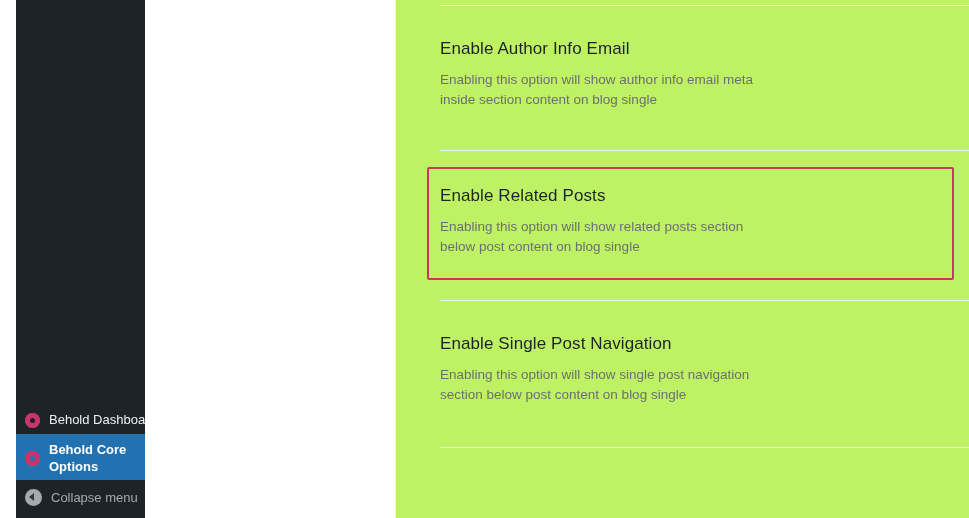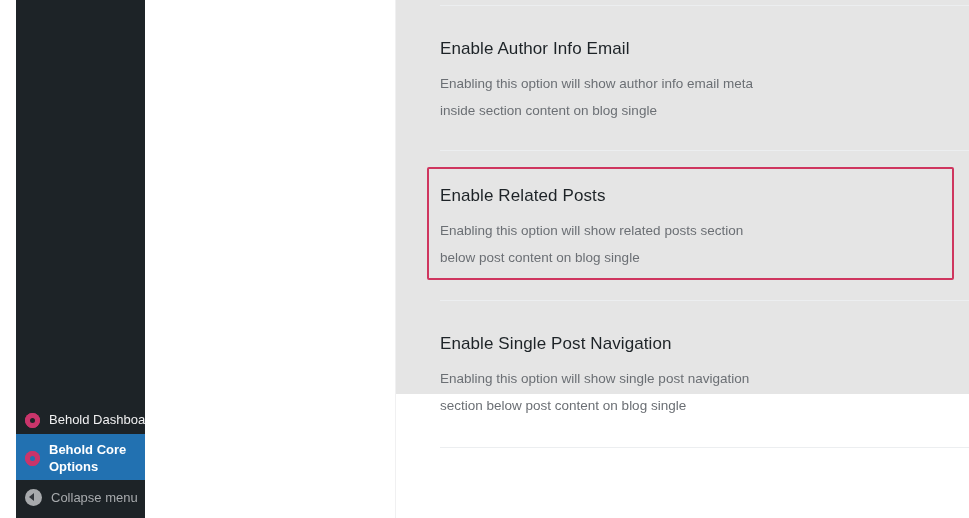--- a/index.html
+++ b/index.html
@@ -134,22 +134,22 @@
     border-right: 1px solid #f0f0f1;
     box-sizing: border-box;
   }
 
   
   .options-panel {
     position: absolute;
     left: 396px;
     top: 0;
     width: 573px;
-    height: 394px;
-    background: #e5e5e5;
+    height: 518px;
+    background: #bef264;
     box-sizing: border-box;
   }
 
   .top-rule {
     position: absolute;
     left: 44px;
     top: 5px;
     width: 529px;
     height: 1px;
     background: #eceef0;
@@ -169,21 +169,21 @@
   .option-title {
     font-size: 17px;
     line-height: 22px;
     color: #1d2327;
     font-weight: 400;
     margin: 0;
     letter-spacing: 0.1px;
   }
   .option-desc {
     font-size: 13.5px;
-    line-height: 27px;
+    line-height: 20px;
     color: #6b6f74;
     margin: 10px 0 0 0;
     max-width: 330px;
   }
 
   .row-rule {
     position: absolute;
     left: 44px;
     width: 529px;
     height: 1px;

